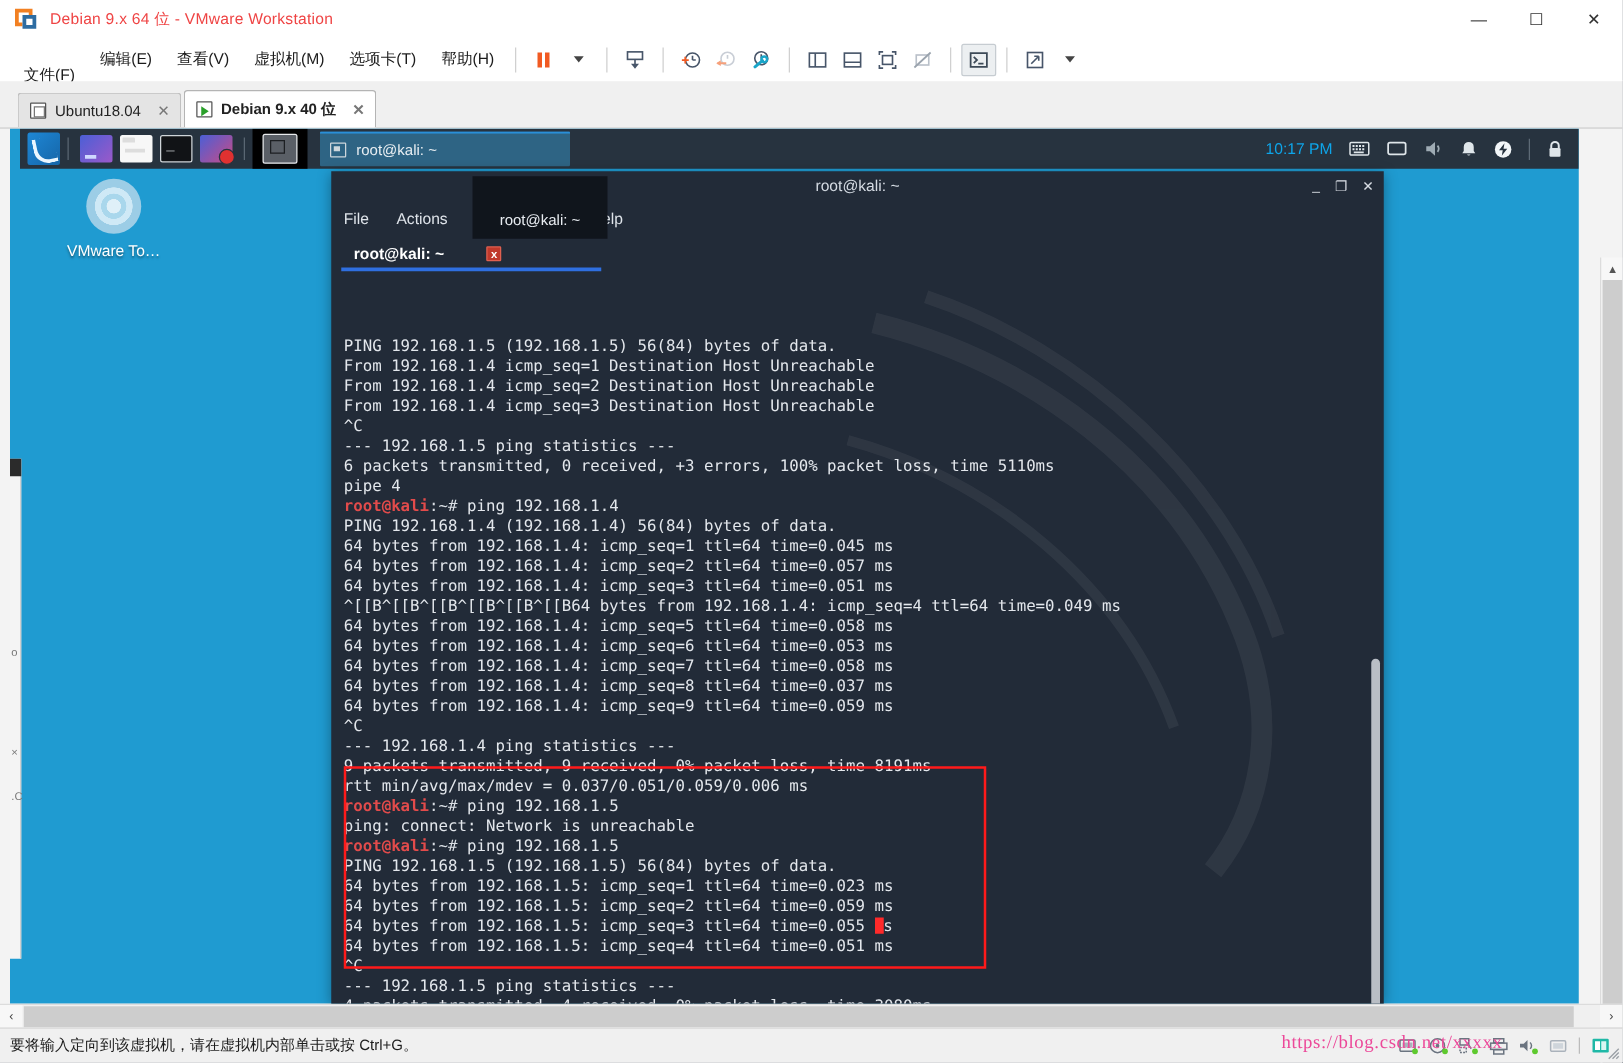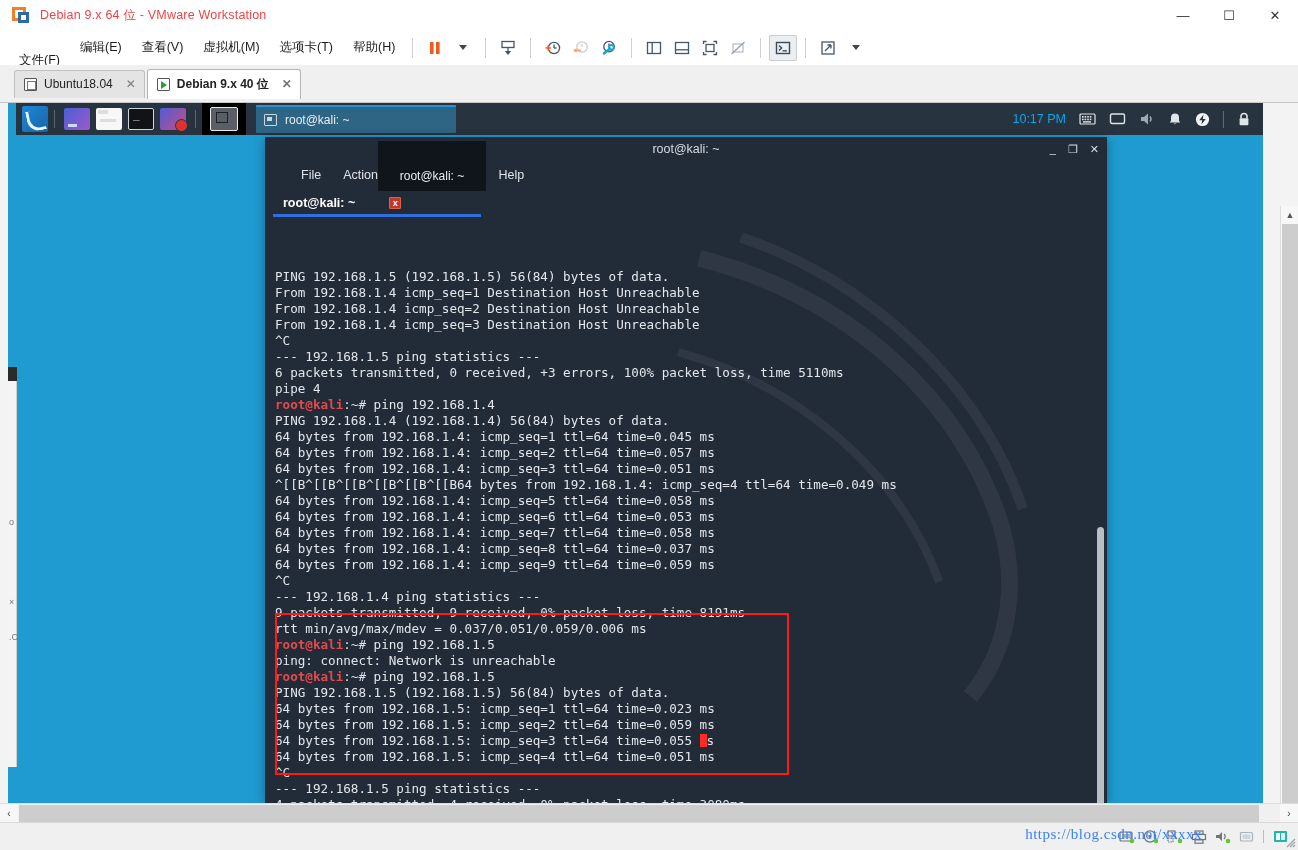--- a/index.html
+++ b/index.html
@@ -43,21 +43,21 @@
     width: 28px; height: 26px; display:flex; align-items:center; justify-content:center;
     position: relative;
   }
   .tb-btn.active { background:#eceff1; border:1px solid #c6ccd1; border-radius:2px; }
   .caret { width:0;height:0;border-left:4px solid transparent;border-right:4px solid transparent;border-top:5px solid #444; }
 
   
   .vm-tabstrip {
     position:absolute; left:0; top:65px; width:1298px; height:38px;
     background:#f0f0f0; border-bottom:1px solid #c8c8c8;
-    display:flex; align-items:center; padding-left:14px;
+    display:flex; align-items:flex-end; padding-left:14px;
   }
   .vm-tab {
     height:28px; display:flex; align-items:center; gap:7px;
     padding: 0 8px 0 9px; font-size:12px; color:#222;
     background:#e4e4e4; border:1px solid #c0c0c0; border-bottom:none;
     border-top-left-radius:3px; border-top-right-radius:3px; margin-right:2px;
   }
   .vm-tab.active { background:#ffffff; font-weight:bold; border-color:#b4b4b4; height:30px; }
   .vm-tab .tabclose { color:#777; font-size:12px; margin-left:6px; }
   .tabicon { width:13px; height:13px; border:1.4px solid #555; border-radius:1px; position:relative; background:#fff; }
@@ -143,21 +143,21 @@
   .term {
     position:absolute; left:257px; top:34px; width:842px; height:666px;
     background:#222b38; color:#e6e9ed; z-index:10;
     box-shadow:0 2px 10px rgba(0,0,0,.35);
   }
   .term-title {
     height:24px; display:flex; align-items:center; justify-content:center;
     font-size:12.5px; color:#d5dbe3; position:relative;
   }
   .term-winbtns{position:absolute;right:8px;top:0;height:24px;display:flex;align-items:center;gap:12px;color:#d8dde4;font-size:11px;}
-  .term-menubar{height:28px;display:flex;align-items:center;padding-left:36px;gap:22px;font-size:12.5px;color:#dfe4ea;position:relative;}
+  .term-menubar{height:28px;display:flex;align-items:center;padding-left:10px;gap:22px;font-size:12.5px;color:#dfe4ea;position:relative;}
   .term-menubar .dim{color:#7e8792;}
   .tooltip{
     position:absolute; left:113px; top:-20px; width:108px; height:50px;
     background:#10151c; color:#e8ecf1; font-size:12px;
     display:flex; align-items:flex-end; justify-content:center; padding-bottom:8px; z-index:20;
   }
   .term-tabbar{height:28px;display:flex;align-items:center;padding-left:8px;position:relative;}
   .term-tab{display:flex;align-items:center;gap:34px;padding:0 10px;font-size:12.5px;font-weight:bold;color:#ffffff;}
   .tabx{width:12px;height:12px;background:#c0392b;border:1px solid #e06050;color:#fff;font-size:9px;
     display:flex;align-items:center;justify-content:center;font-weight:bold;border-radius:1px;}
@@ -204,21 +204,21 @@
   
   .statusbar{
     position:absolute; left:0; top:822px; width:1298px; height:28px; background:#f0f0f0;
     border-top:1px solid #d8d8d8; display:flex; align-items:center;
   }
   .status-text{margin-left:8px;font-size:12px;color:#1c1c1c;}
   .status-icons{margin-left:auto;display:flex;align-items:center;gap:9px;padding-right:10px;}
   .si{width:15px;height:13px;position:relative;}
   .si svg{display:block;}
   .watermark{
-    position:absolute; right:96px; top:826px; font-size:15px; color:#3b82f6;
+    position:absolute; right:96px; top:826px; font-size:15px; color:#ec4899;
     font-family:"Liberation Serif", serif; letter-spacing:.5px; pointer-events:none;
     z-index:1; white-space:nowrap;
   }
   .grip{position:absolute;right:2px;bottom:2px;width:12px;height:12px;}
 </style>
 </head>
 <body>
 
 <div id="app">
 
@@ -360,20 +360,24 @@
     <div class="guest">
 
       <div class="bg-window">
         <div class="bw-strip"></div>
         <div class="bw-t" style="top:150px;">o</div>
         <div class="bw-t" style="top:230px;">×</div>
         <div class="bw-t" style="top:265px;">.C</div>
       </div>
 
       <div class="dicons">
+        <div class="dicon">
+          <div class="ic-vmt"></div>
+          <div class="lbl">VMware To…</div>
+        </div>
       </div>
 
       <div class="kali-panel">
         <div class="kpanel-left">
           <div class="kali-logo"></div>
           <div class="kpsep"></div>
           <div class="launcher l-app"></div>
           <div class="launcher l-folder"></div>
           <div class="launcher l-term"></div>
           <div class="launcher l-rec"></div>
@@ -524,20 +528,21 @@
 
   <div class="hscroll">
     <div class="hs-arrow">‹</div>
     <div class="hs-track">
       <div class="hs-thumb"></div>
     </div>
     <div class="hs-arrow">›</div>
   </div>
 
   <div class="statusbar">
+    <span class="status-text">要将输入定向到该虚拟机，请在虚拟机内部单击或按 Ctrl+G。</span>
     <span class="status-icons">
       <span class="si">
         <svg width="16" height="14" viewBox="0 0 16 14">
           <rect x="1" y="2" width="12" height="9" rx="1" fill="none" stroke="#6b7480" stroke-width="1.2"></rect>
           <rect x="3" y="4" width="8" height="4" fill="#aab2bb"></rect>
           <circle cx="13" cy="11" r="2.3" fill="#5ec92e"></circle>
         </svg>
       </span>
       <span class="si">
         <svg width="16" height="14" viewBox="0 0 16 14">

